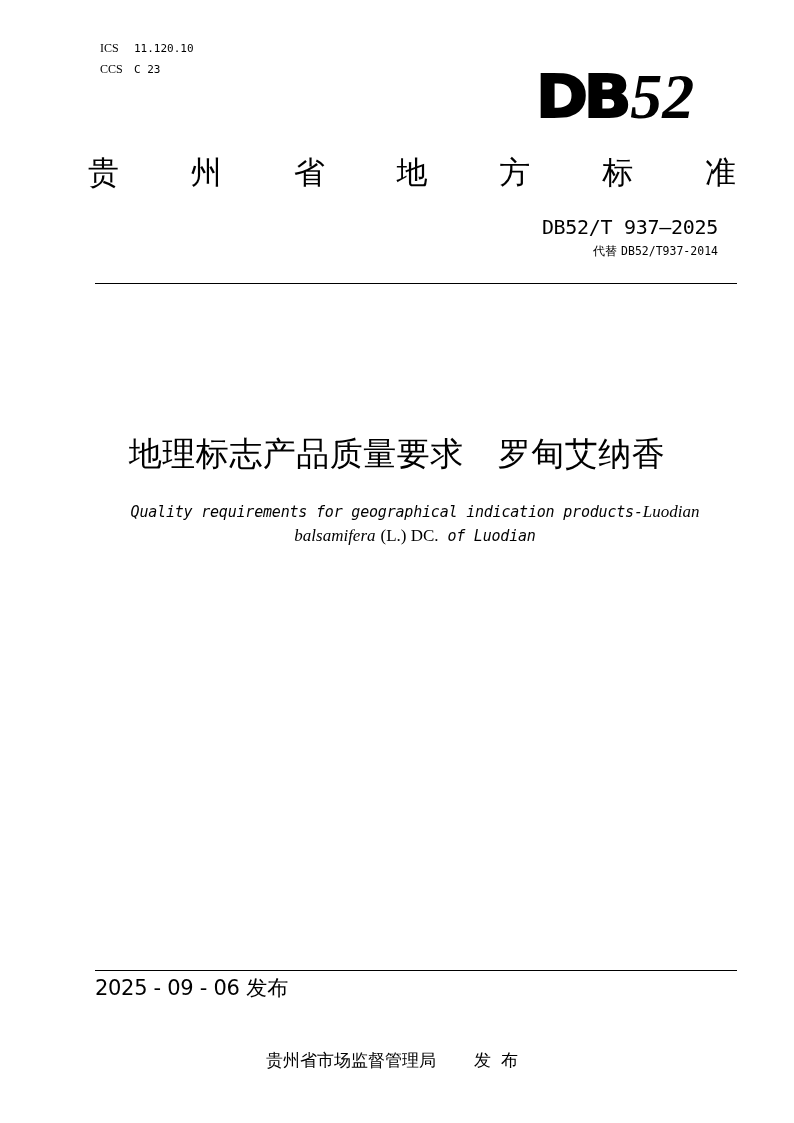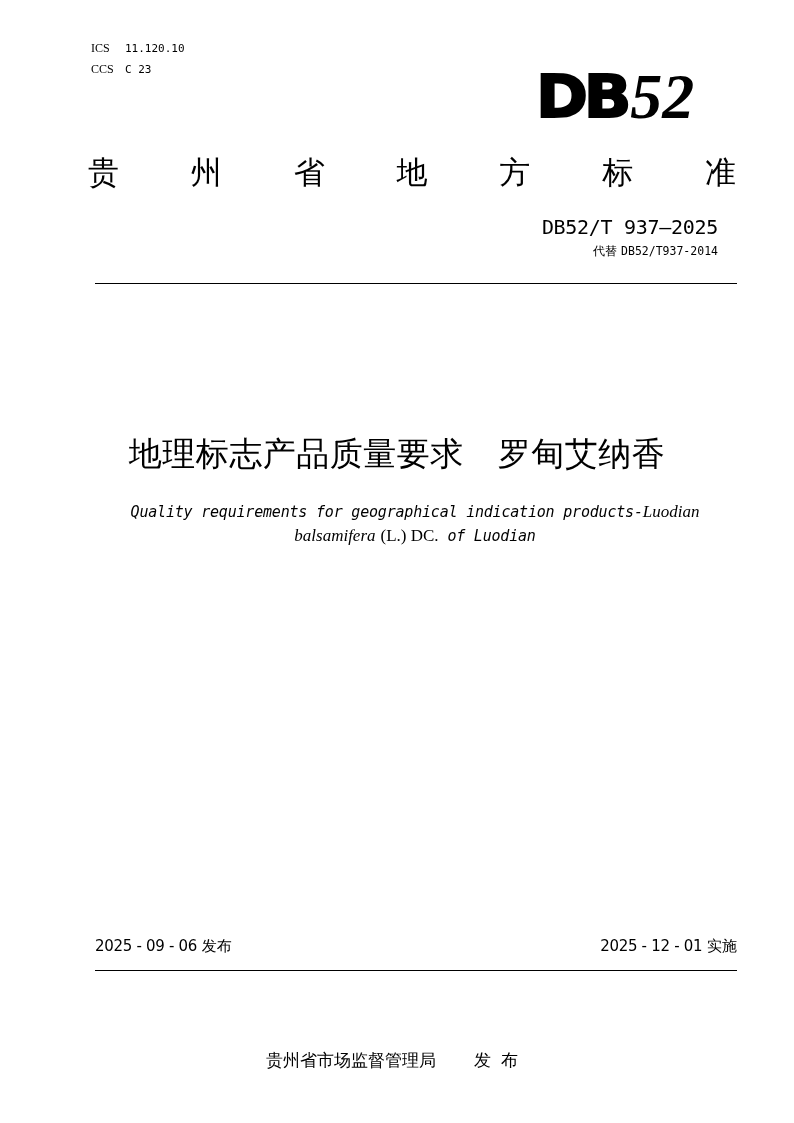--- a/index.html
+++ b/index.html
@@ -11,21 +11,21 @@
       width: 794px;
       height: 1123px;
       position: relative;
       overflow: hidden;
       color: #000000;
       font-family: "DejaVu Sans", sans-serif;
     }
     .abs { position: absolute; }
 
     .ics-block {
-      left: 91px;
+      left: 100px;
       top: 38px;
       font-size: 12px;
       line-height: 20px;
     }
     .ics-block .lbl {
       font-family: "Liberation Serif", serif;
       display: inline-block;
       width: 34px;
     }
     .ics-block .val {
@@ -129,25 +129,25 @@
       font-style: italic;
       font-size: 17px;
     }
     .title-en .serif {
       font-family: "Liberation Serif", serif;
       font-size: 17px;
     }
 
     .date-row {
       left: 95px;
-      top: 934px;
+      top: 976px;
       width: 642px;
       display: flex;
       justify-content: space-between;
-      font-size: 15px;
+      font-size: 21px;
       line-height: 24px;
     }
     .date-row .date {
       font-family: "DejaVu Sans", sans-serif;
       letter-spacing: -0.3px;
     }
     .rule-bottom {
       left: 95px;
       top: 970px;
       width: 642px;
@@ -208,23 +208,19 @@
   <span class="mono">Quality requirements for geographical indication products-</span><span class="ital">Luodian</span><br>
   <span class="ital">balsamifera</span>
   <span class="serif">(L.) DC.</span><span class="mono"> of Luodian</span>
 </div>
 
 <div class="abs date-row">
   <div>
     <span class="date">2025 - 09 - 06</span>
     <span>发布</span>
   </div>
-  <div>
-    <span class="date">2025 - 12 - 01</span>
-    <span>实施</span>
-  </div>
 </div>
 
 <div class="abs rule-bottom"></div>
 
 <div class="abs issuer">
   <span>贵州省市场监督管理局</span><span class="gap"></span><span class="publish">发布</span>
 </div>
 
 </body></html>

